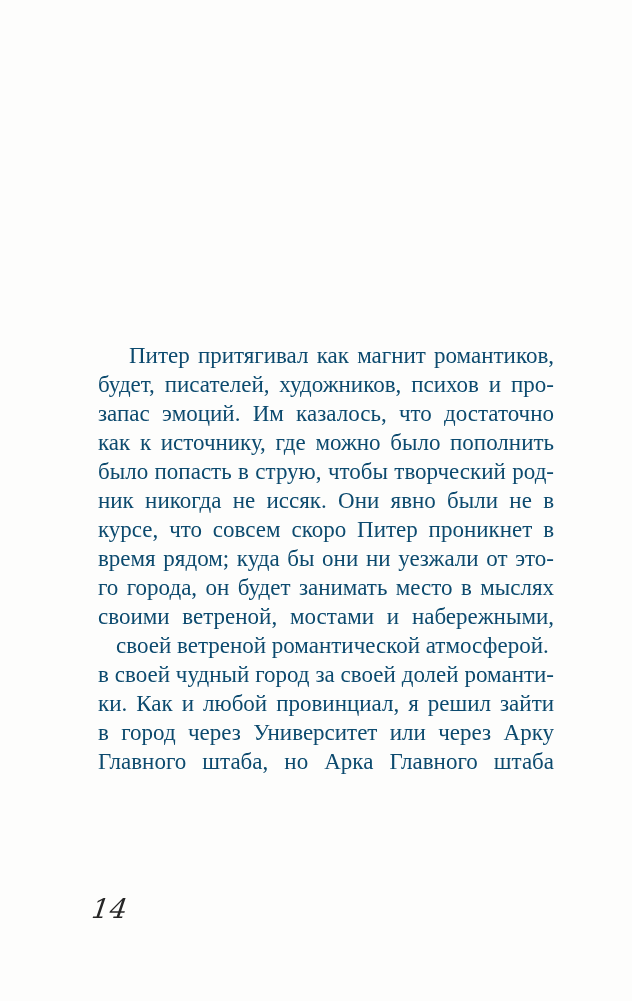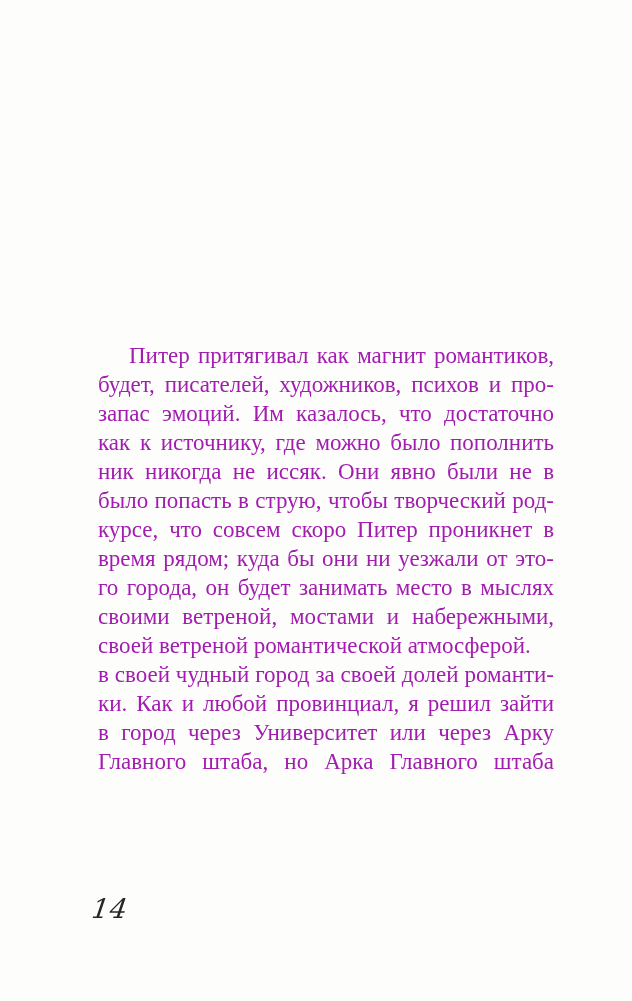--- a/index.html
+++ b/index.html
@@ -13,39 +13,40 @@
     height: 1001px;
     background: #fdfdfc;
     overflow: hidden;
     font-family: "Liberation Serif", "DejaVu Serif", serif;
   }
   .text-block {
     position: absolute;
     left: 98px;
     top: 341px;
     width: 456px;
-    color: #a21caf;
+    color: #0c4a6e;
     font-size: 23px;
     line-height: 29px;
   }
   .paragraph {
     margin: 0;
     padding: 0;
   }
   .line {
     height: 29px;
     overflow: hidden;
   }
   .line.justify {
     text-align: justify;
     text-align-last: justify;
   }
   .line.flush {
     text-align: right;
     text-align-last: left;
+    margin-left: 18px;
   }
   .line.indent {
     text-indent: 31px;
   }
   .page-number {
     position: absolute;
     left: 92px;
     top: 893px;
     font-family: "DejaVu Serif", "Liberation Serif", serif;
     font-style: italic;
@@ -58,22 +59,22 @@
 </head>
 <body>
 
 <div class="page">
   <div class="text-block" id="text-block">
       <div class="paragraph">
         <div class="line justify indent">Питер притягивал как магнит романтиков,</div>
         <div class="line justify">будет, писателей, художников, психов и про-</div>
         <div class="line justify">запас эмоций. Им казалось, что достаточно</div>
         <div class="line justify">как к источнику, где можно было пополнить</div>
+        <div class="line justify">было попасть в струю, чтобы творческий род-</div>
         <div class="line justify">ник никогда не иссяк. Они явно были не в</div>
-        <div class="line justify">было попасть в струю, чтобы творческий род-</div>
         <div class="line justify">курсе, что совсем скоро Питер проникнет в</div>
         <div class="line justify">время рядом; куда бы они ни уезжали от это-</div>
         <div class="line justify">го города, он будет занимать место в мыслях</div>
         <div class="line justify">своими ветреной, мостами и набережными,</div>
         <div class="line flush">своей ветреной романтической атмосферой.</div>
       </div>
       <div class="paragraph">
         <div class="line justify">в своей чудный город за своей долей романти-</div>
         <div class="line justify">ки. Как и любой провинциал, я решил зайти</div>
         <div class="line justify">в город через Университет или через Арку</div>

